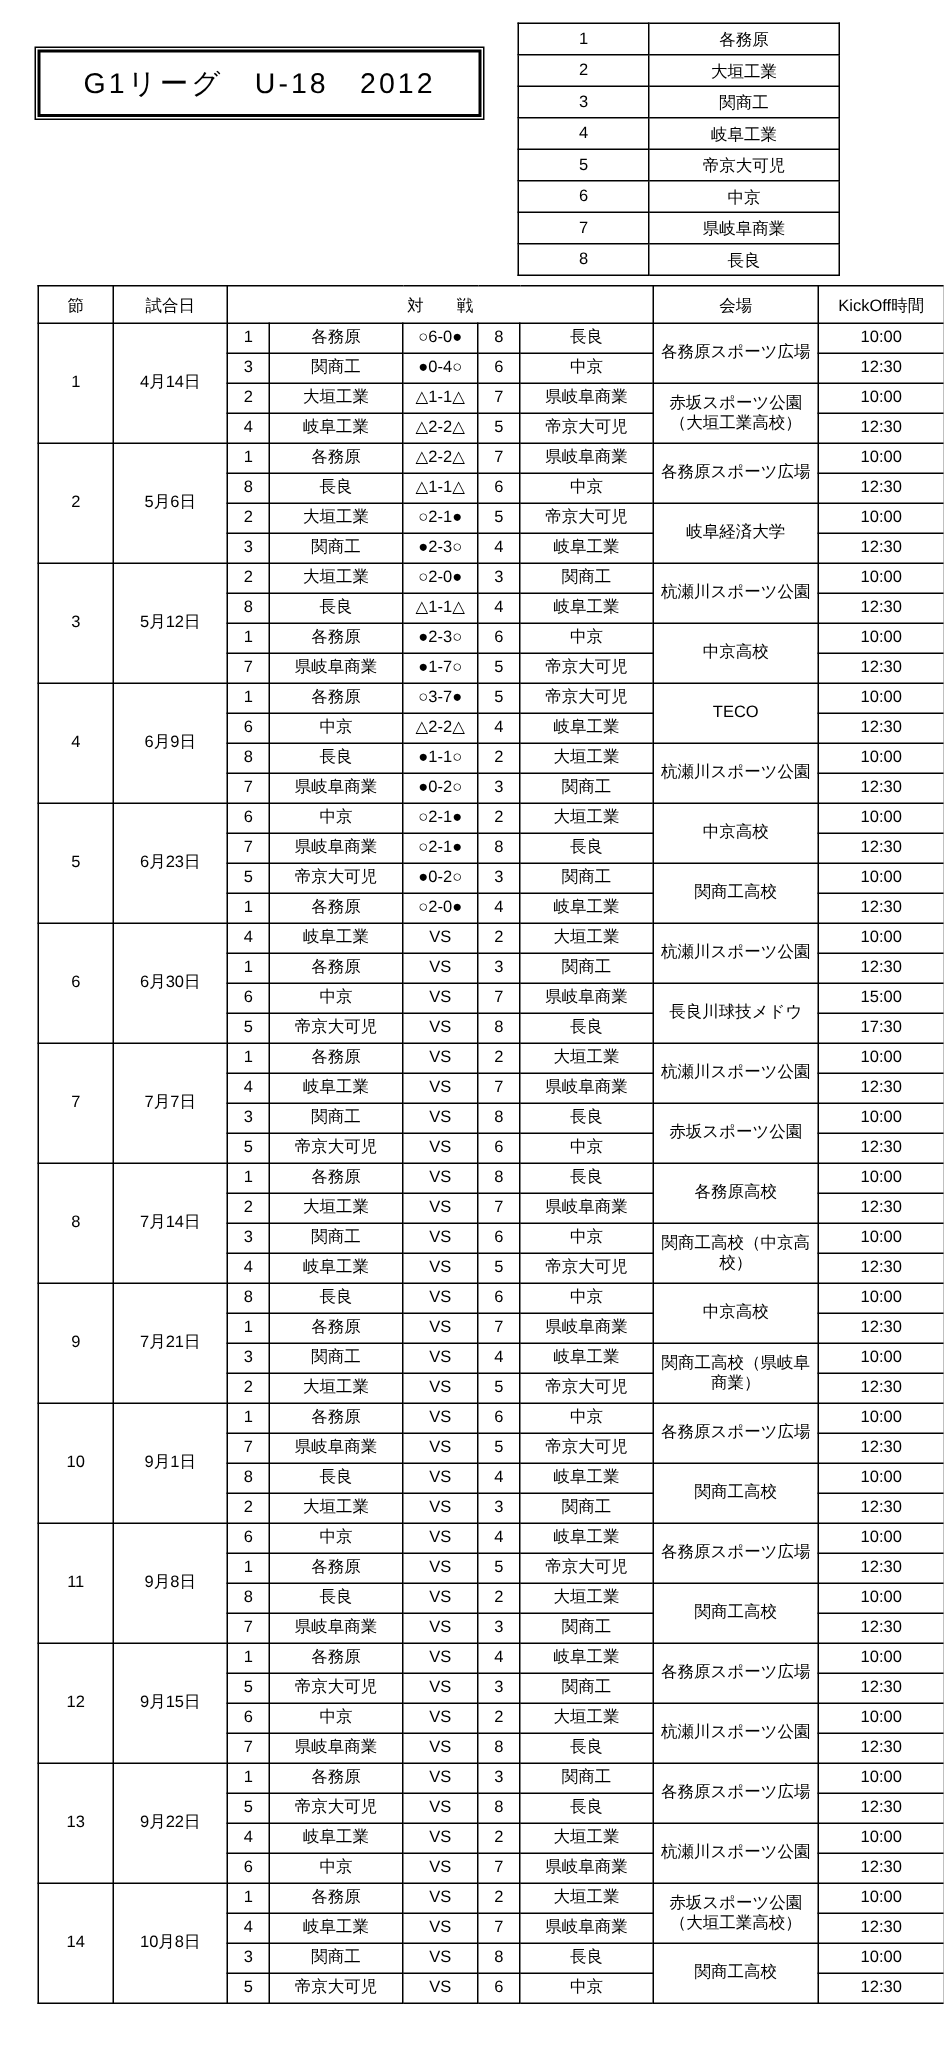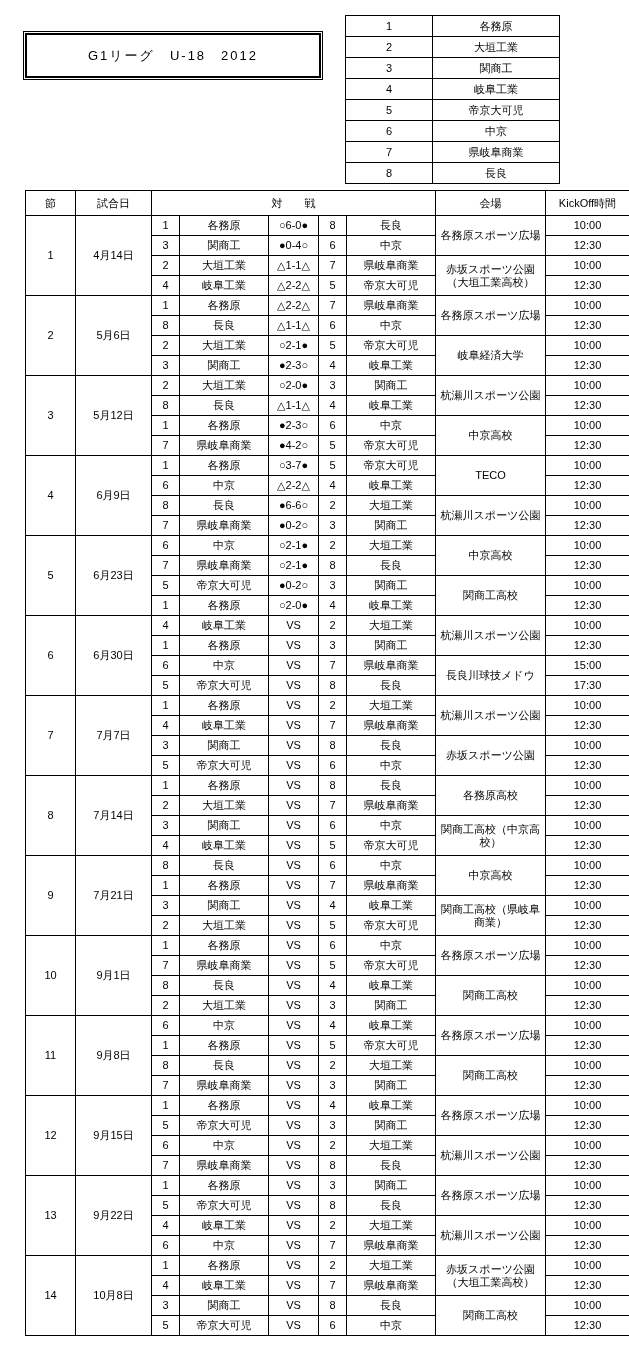--- a/index.html
+++ b/index.html
@@ -5,21 +5,21 @@
   html,body{margin:0;padding:0;}
   body{
     width:629px;height:1367px;position:relative;background:#ffffff;
     font-family:"Liberation Sans","DejaVu Sans",sans-serif;color:#000;
   }
   
   .title-box{
     position:absolute;left:25px;top:33px;width:292px;height:41px;
     border:2px solid #000;outline:1px solid #000;outline-offset:1px;
     display:flex;align-items:center;justify-content:center;
-    font-size:13px;letter-spacing:2px;background:#fff;
+    font-size:19px;letter-spacing:2px;background:#fff;
   }
   
   table{border-collapse:collapse;table-layout:fixed;background:#fff;}
   td,th{border:1px solid #000;text-align:center;vertical-align:middle;
         padding:0;overflow:hidden;font-weight:normal;}
   
   .teams{position:absolute;left:345px;top:15px;width:212px;}
   .teams td{height:20px;font-size:11px;}
   .teams .t-no{width:86px;}
   .teams .t-name{width:126px;}
@@ -199,21 +199,21 @@
         <td>各務原</td>
         <td>●2-3○</td>
         <td>6</td>
         <td>中京</td>
         <td rowspan="2" class="venue-cell">中京高校</td>
         <td>10:00</td>
       </tr>
       <tr>
         <td>7</td>
         <td>県岐阜商業</td>
-        <td>●4-2○</td>
+        <td>●1-7○</td>
         <td>5</td>
         <td>帝京大可児</td>
         <td>12:30</td>
       </tr>
       <tr>
         <td rowspan="4">4</td>
         <td rowspan="4">6月9日</td>
         <td>1</td>
         <td>各務原</td>
         <td>○3-7●</td>
@@ -226,21 +226,21 @@
         <td>6</td>
         <td>中京</td>
         <td>△2-2△</td>
         <td>4</td>
         <td>岐阜工業</td>
         <td>12:30</td>
       </tr>
       <tr>
         <td>8</td>
         <td>長良</td>
-        <td>●6-6○</td>
+        <td>●1-1○</td>
         <td>2</td>
         <td>大垣工業</td>
         <td rowspan="2" class="venue-cell">杭瀬川スポーツ公園</td>
         <td>10:00</td>
       </tr>
       <tr>
         <td>7</td>
         <td>県岐阜商業</td>
         <td>●0-2○</td>
         <td>3</td>

